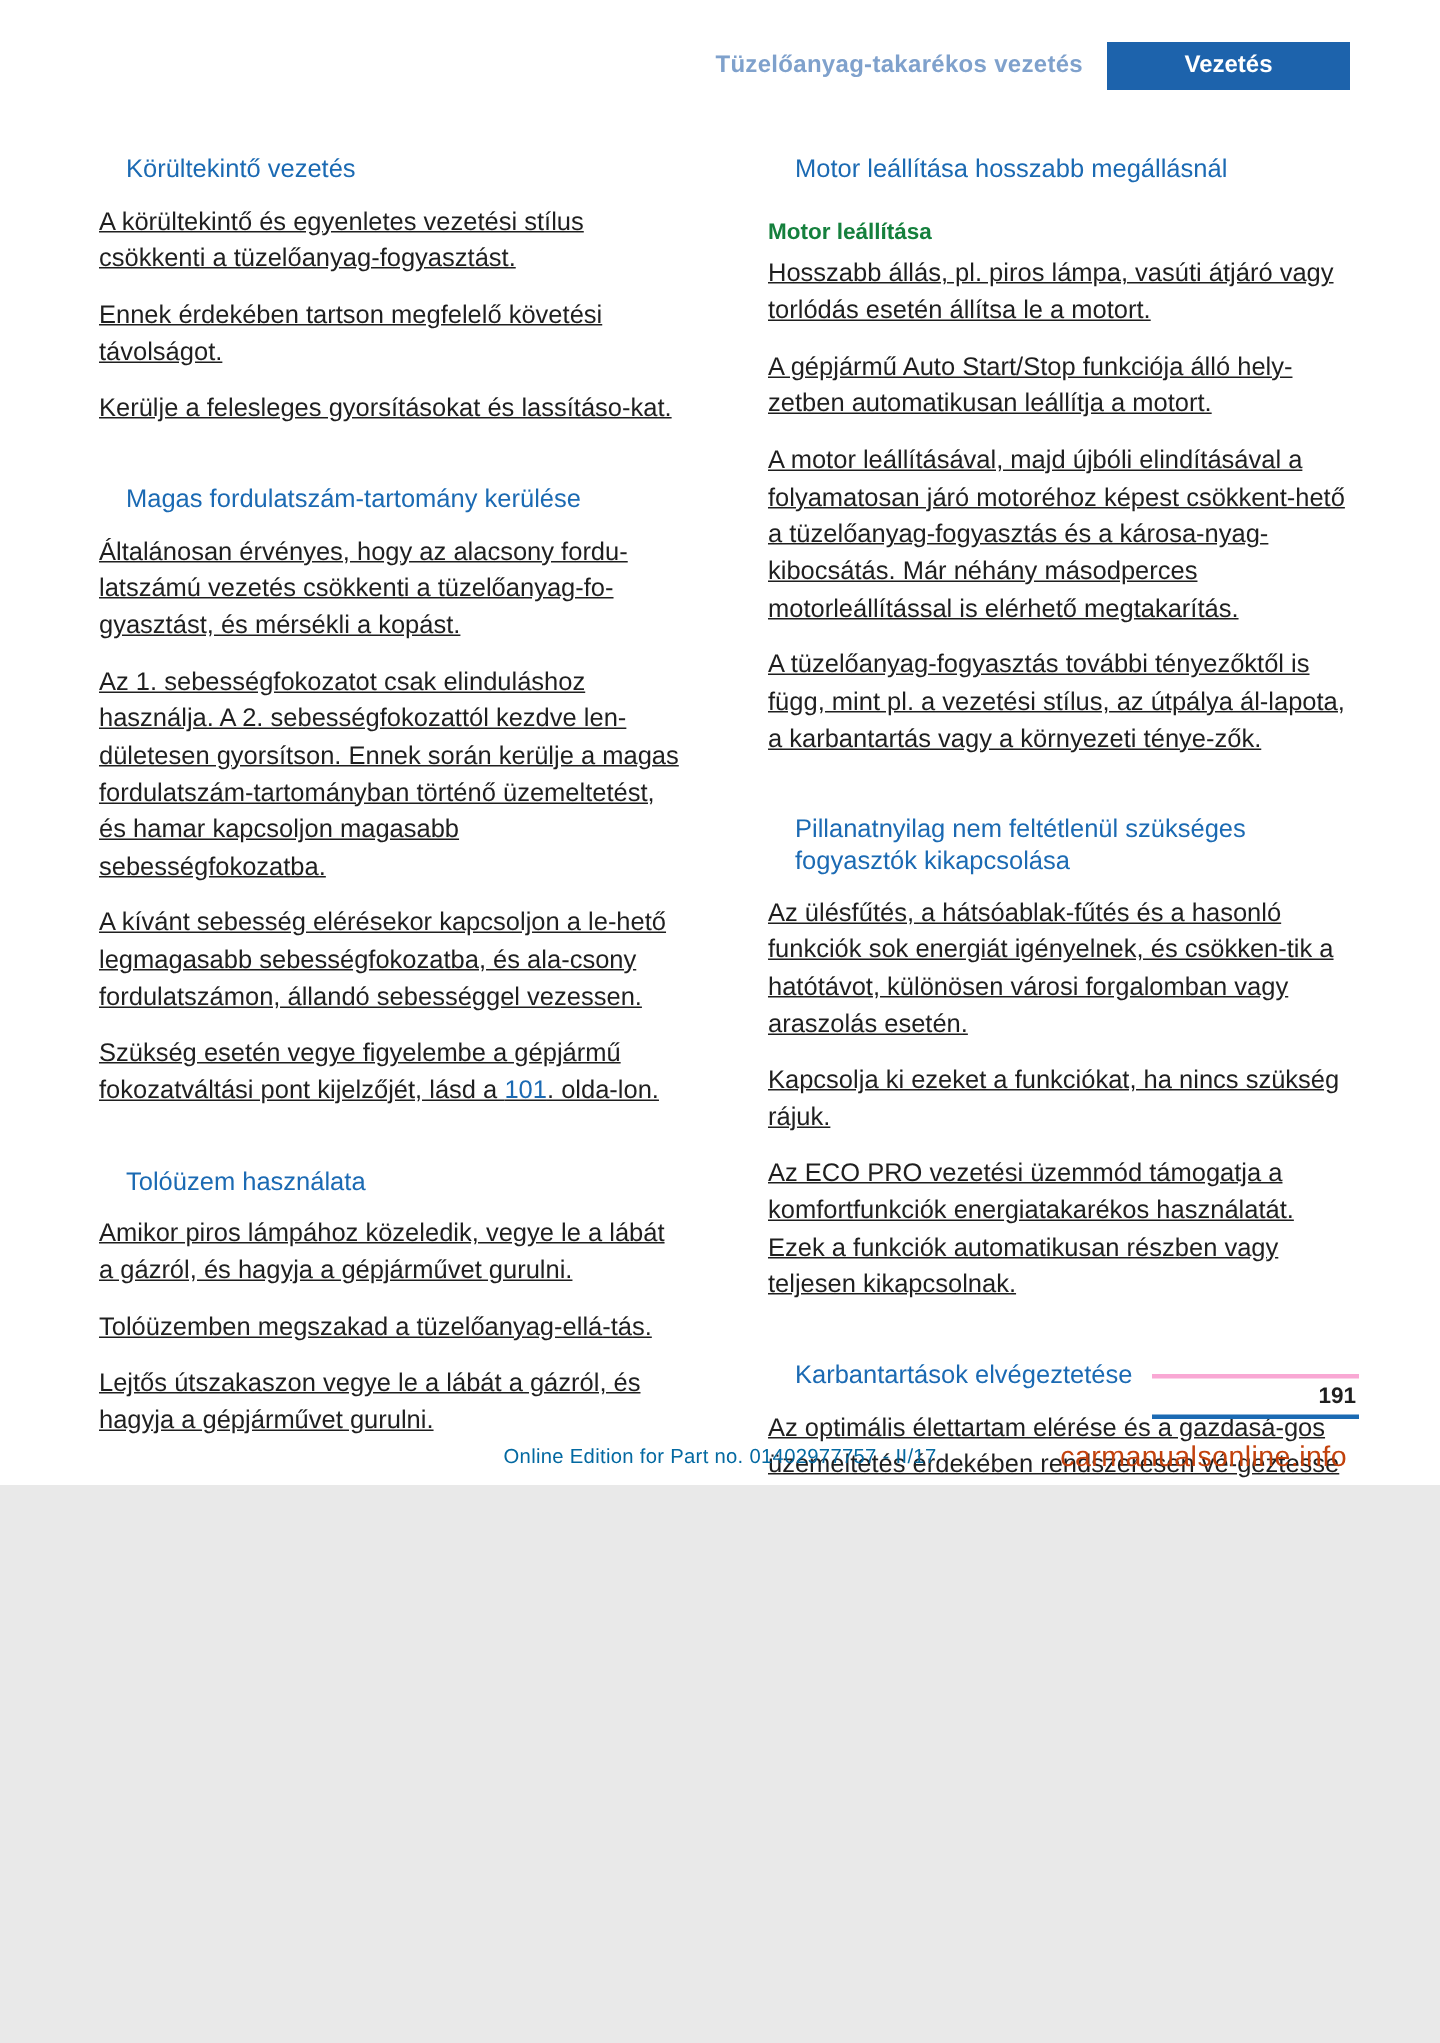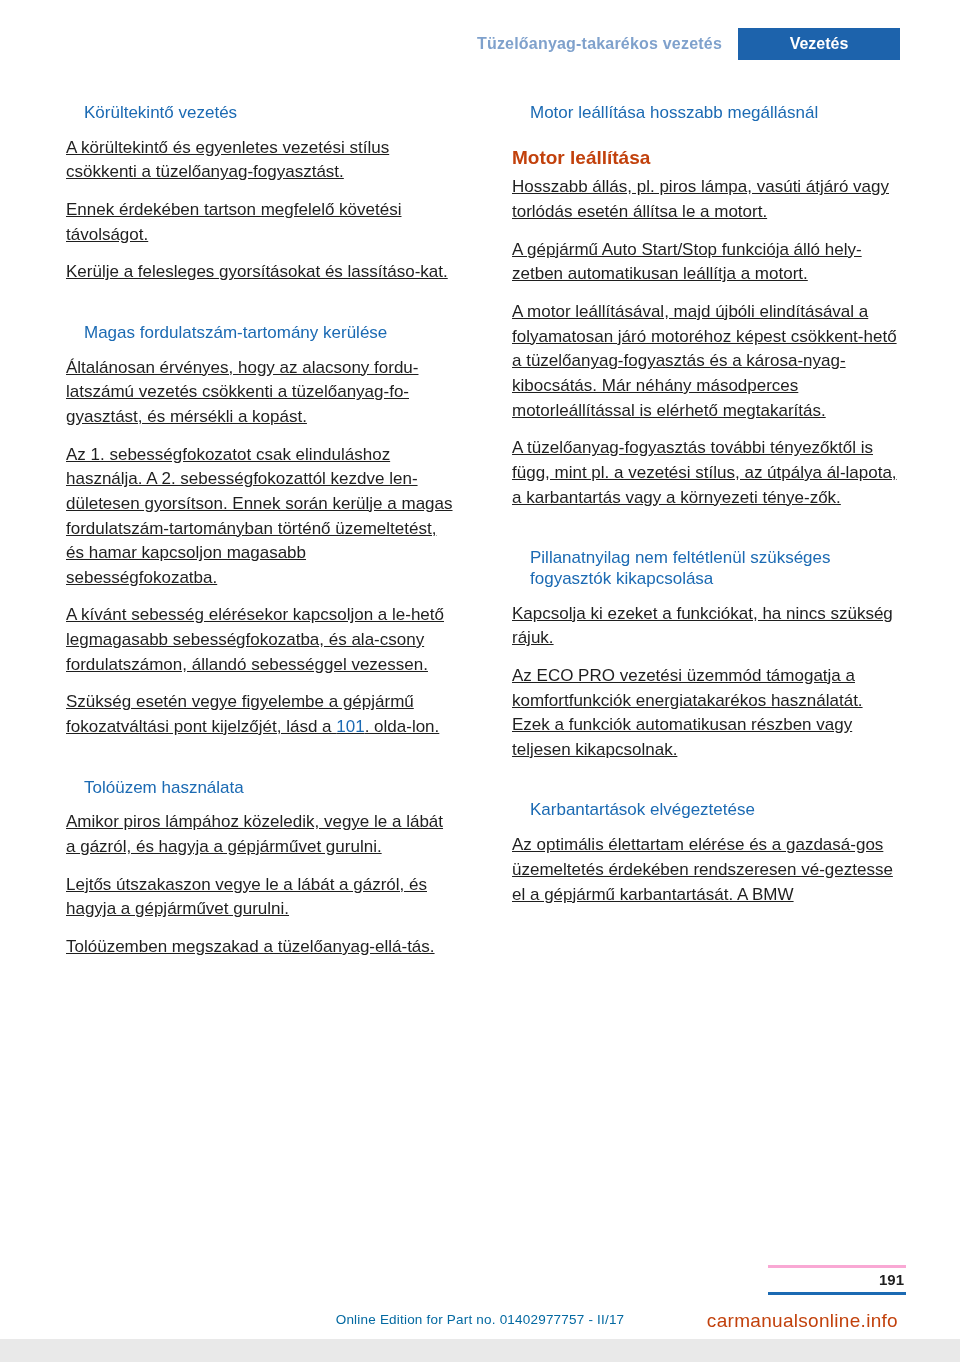--- a/index.html
+++ b/index.html
@@ -1,21 +1,21 @@
 <!DOCTYPE html>
 <html><head>
 <meta charset="utf-8">
 <style>
   * { margin: 0; padding: 0; box-sizing: border-box; }
   html, body { background: #e9e9e9; }
   body { font-family: "Liberation Sans", sans-serif; }
   .page {
     position: relative;
     width: 960px;
-    height: 1339px;
+    height: 990px;
     margin: 0 auto;
     background: #ffffff;
     overflow: hidden;
     color: #1f1f1f;
   }
 
   
   .header {
     position: absolute;
     top: 28px;
@@ -54,22 +54,22 @@
 
   .col .h1 {
     color: #1b6ab3;
     font-size: 17px;
     font-weight: normal;
     line-height: 1.22;
     margin: 38px 18px 12px;
   }
   .col .h1:first-child { margin-top: 0; }
   .col .h2 {
-    color: #c2410c;
-    font-size: 19px;
+    color: #15803d;
+    font-size: 15px;
     font-weight: bold;
     line-height: 1.25;
     margin: 22px 0 6px;
   }
   .col p {
     font-size: 17px;
     line-height: 1.45;
     margin: 0 0 13px;
     color: #1f1f1f;
     text-decoration: underline;
@@ -129,31 +129,32 @@
         <p>A körültekintő és egyenletes vezetési stílus csökkenti a tüzelőanyag-fogyasztást.</p>
         <p>Ennek érdekében tartson megfelelő követési távolságot.</p>
         <p>Kerülje a felesleges gyorsításokat és lassításo-kat.</p>
         <h2 class="h1">Magas fordulatszám-tartomány kerülése</h2>
         <p>Általánosan érvényes, hogy az alacsony fordu-latszámú vezetés csökkenti a tüzelőanyag-fo-gyasztást, és mérsékli a kopást.</p>
         <p>Az 1. sebességfokozatot csak elinduláshoz használja. A 2. sebességfokozattól kezdve len-dületesen gyorsítson. Ennek során kerülje a magas fordulatszám-tartományban történő üzemeltetést, és hamar kapcsoljon magasabb sebességfokozatba.</p>
         <p>A kívánt sebesség elérésekor kapcsoljon a le-hető legmagasabb sebességfokozatba, és ala-csony fordulatszámon, állandó sebességgel vezessen.</p>
         <p><span>Szükség esetén vegye figyelembe a gépjármű fokozatváltási pont kijelzőjét, lásd a </span><a class="pagelink" href="#">101</a><span>. olda-lon.</span></p>
         <h2 class="h1">Tolóüzem használata</h2>
         <p>Amikor piros lámpához közeledik, vegye le a lábát a gázról, és hagyja a gépjárművet gurulni.</p>
+        <p>Tolóüzemben megszakad a tüzelőanyag-ellá-tás.</p>
         <p>Lejtős útszakaszon vegye le a lábát a gázról, és hagyja a gépjárművet gurulni.</p>
-        <p>Tolóüzemben megszakad a tüzelőanyag-ellá-tás.</p>
       </section>
     <section class="col" id="col-right">
         <h2 class="h1">Motor leállítása hosszabb megállásnál</h2>
         <h3 class="h2">Motor leállítása</h3>
         <p>Hosszabb állás, pl. piros lámpa, vasúti átjáró vagy torlódás esetén állítsa le a motort.</p>
         <p>A gépjármű Auto Start/Stop funkciója álló hely-zetben automatikusan leállítja a motort.</p>
         <p>A motor leállításával, majd újbóli elindításával a folyamatosan járó motoréhoz képest csökkent-hető a tüzelőanyag-fogyasztás és a károsa-nyag-kibocsátás. Már néhány másodperces motorleállítással is elérhető megtakarítás.</p>
         <p>A tüzelőanyag-fogyasztás további tényezőktől is függ, mint pl. a vezetési stílus, az útpálya ál-lapota, a karbantartás vagy a környezeti ténye-zők.</p>
         <h2 class="h1">Pillanatnyilag nem feltétlenül szükséges fogyasztók kikapcsolása</h2>
+        <p>Az ülésfűtés, a hátsóablak-fűtés és a hasonló funkciók sok energiát igényelnek, és csökken-tik a hatótávot, különösen városi forgalomban vagy araszolás esetén.</p>
         <p>Kapcsolja ki ezeket a funkciókat, ha nincs szükség rájuk.</p>
         <p>Az ECO PRO vezetési üzemmód támogatja a komfortfunkciók energiatakarékos használatát. Ezek a funkciók automatikusan részben vagy teljesen kikapcsolnak.</p>
         <h2 class="h1">Karbantartások elvégeztetése</h2>
         <p>Az optimális élettartam elérése és a gazdasá-gos üzemeltetés érdekében rendszeresen vé-geztesse el a gépjármű karbantartását. A BMW</p>
       </section>
   </div>
 
   <div class="pageno-box">
     <span>191</span>
   </div>

